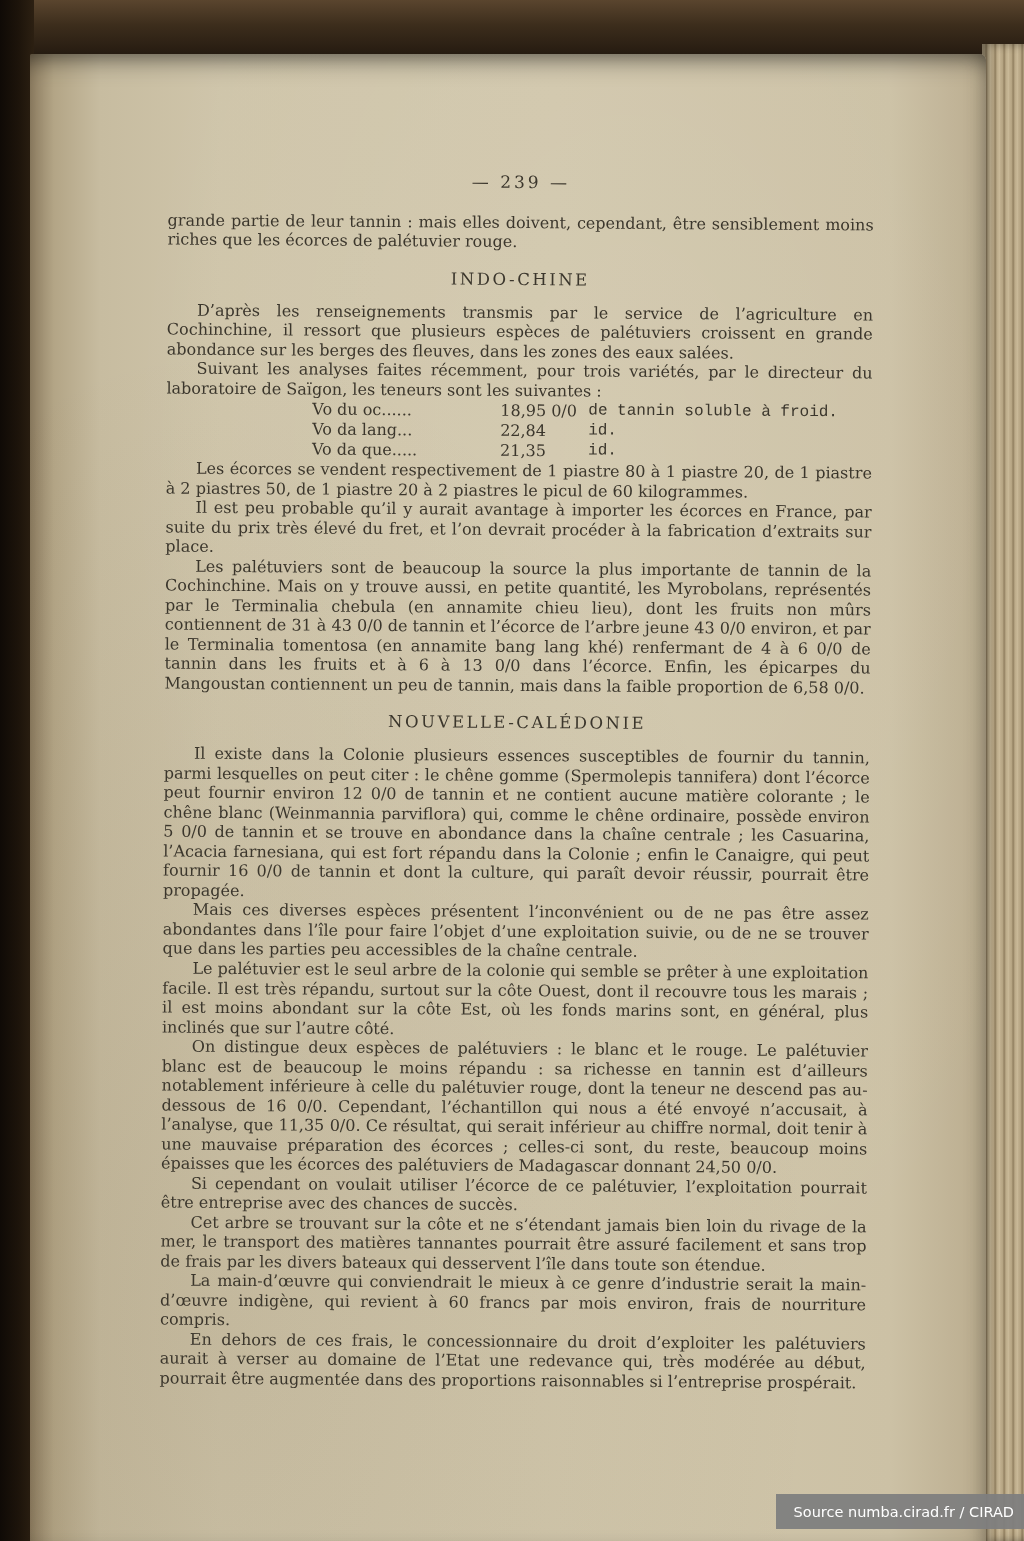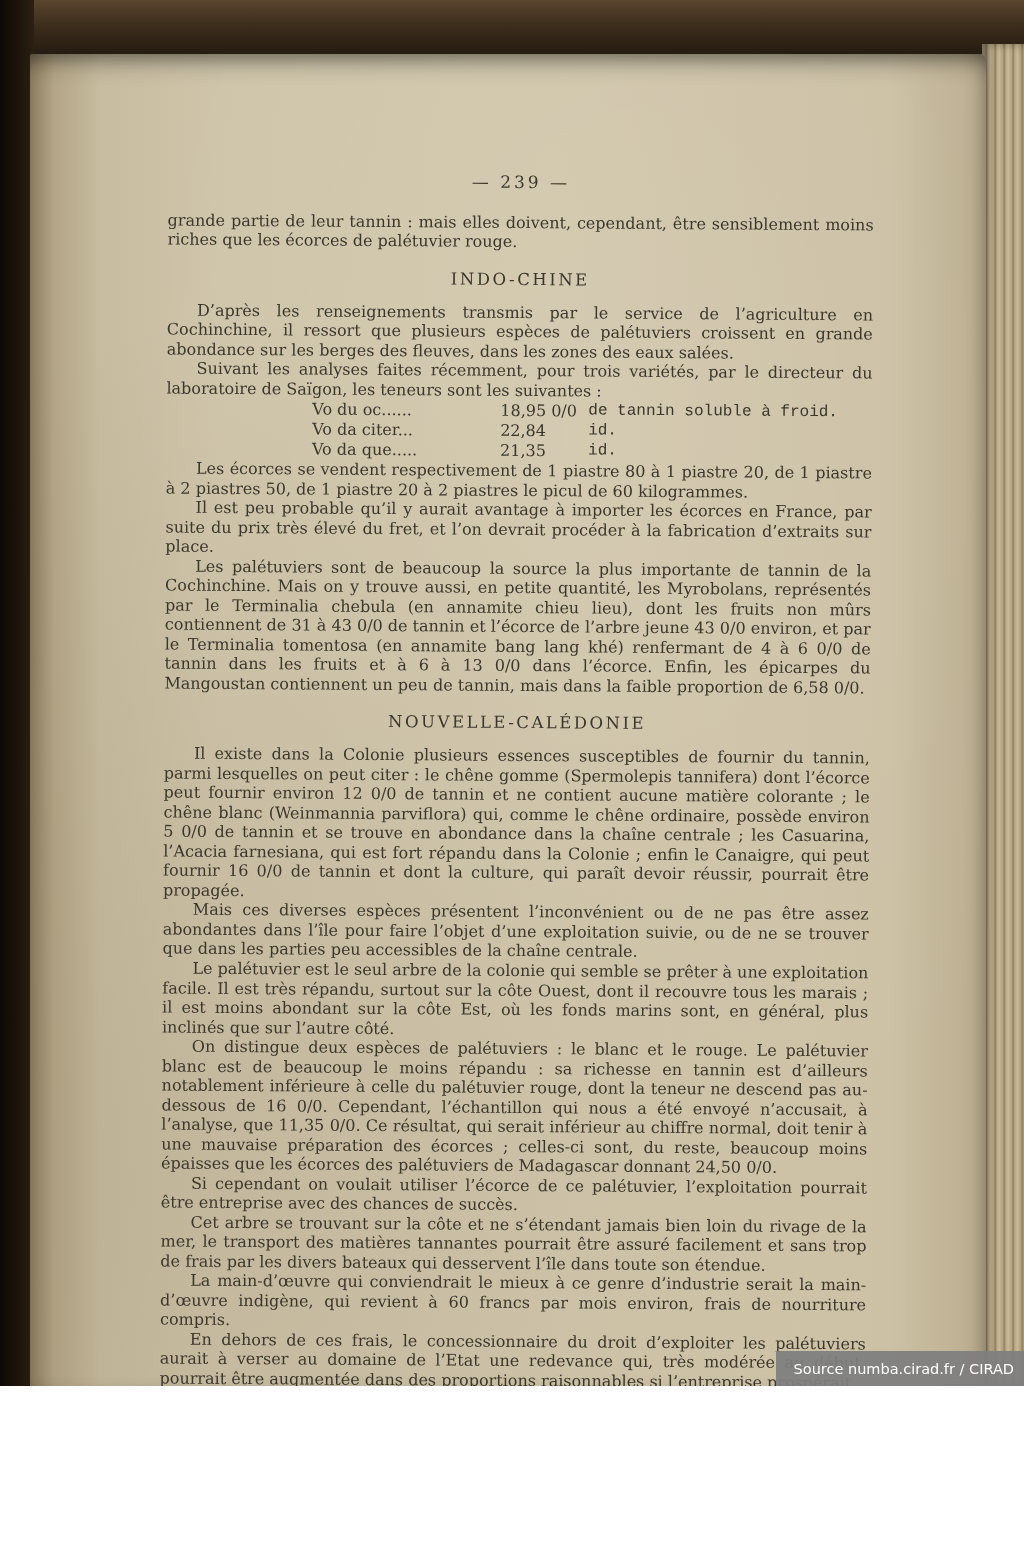--- a/index.html
+++ b/index.html
@@ -1,21 +1,21 @@
 <!DOCTYPE html>
 <html><head>
 <meta charset="utf-8">
 <style>
   * { margin: 0; padding: 0; box-sizing: border-box; }
   html, body { width: 1024px; height: 1541px; }
   body { font-family: "DejaVu Serif", "Liberation Serif", serif; }
 
   .scene {
     position: relative;
-    width: 1024px; height: 1386px;
+    width: 1024px; height: 1541px;
     background: #17110b;
     overflow: hidden;
   }
 
   
   .top-edge {
     position: absolute; top: 0; left: 0; right: 0; height: 56px;
     background: linear-gradient(180deg, #5a452e 0%, #3c2d1c 45%, #241a10 100%);
   }
   
@@ -72,21 +72,21 @@
   }
 
   .ttable { margin: 1px 0 1px 146px; }
   .trow { display: flex; }
   .t-name { display: inline-block; width: 142px; white-space: nowrap; }
   .t-val  { display: inline-block; width: 88px;  white-space: nowrap; margin-left: 46px; }
   .t-note { white-space: nowrap; font-family: Liberation Mono, monospace; }
   .t-note.id { }
 
   .source-bar {
-    position: absolute; right: 0; bottom: 0;
+    position: absolute; right: 0; bottom: 12px;
     height: 35px; width: 248px;
     background: rgba(126,126,126,.94);
     color: #ffffff;
     font-family: "DejaVu Sans", "Liberation Sans", sans-serif;
     font-size: 14.5px;
     display: flex; align-items: center; justify-content: flex-end;
     padding-right: 10px;
   }
 </style>
 </head>
@@ -110,21 +110,21 @@
       <p class="para">D’après les renseignements transmis par le service de l’agriculture en Cochinchine, il ressort que plusieurs espèces de palétuviers croissent en grande abondance sur les berges des fleuves, dans les zones des eaux salées.</p>
       <p class="para">Suivant les analyses faites récemment, pour trois variétés, par le directeur du laboratoire de Saïgon, les teneurs sont les suivantes :</p>
 
       <div class="ttable">
         <div class="trow">
           <span class="t-name">Vo du oc......</span>
           <span class="t-val">18,95 0/0</span>
           <span class="t-note">de tannin soluble à froid.</span>
         </div>
         <div class="trow">
-          <span class="t-name">Vo da citer...</span>
+          <span class="t-name">Vo da lang...</span>
           <span class="t-val">22,84</span>
           <span class="t-note id">id.</span>
         </div>
         <div class="trow">
           <span class="t-name">Vo da que.....</span>
           <span class="t-val">21,35</span>
           <span class="t-note id">id.</span>
         </div>
       </div>
 

